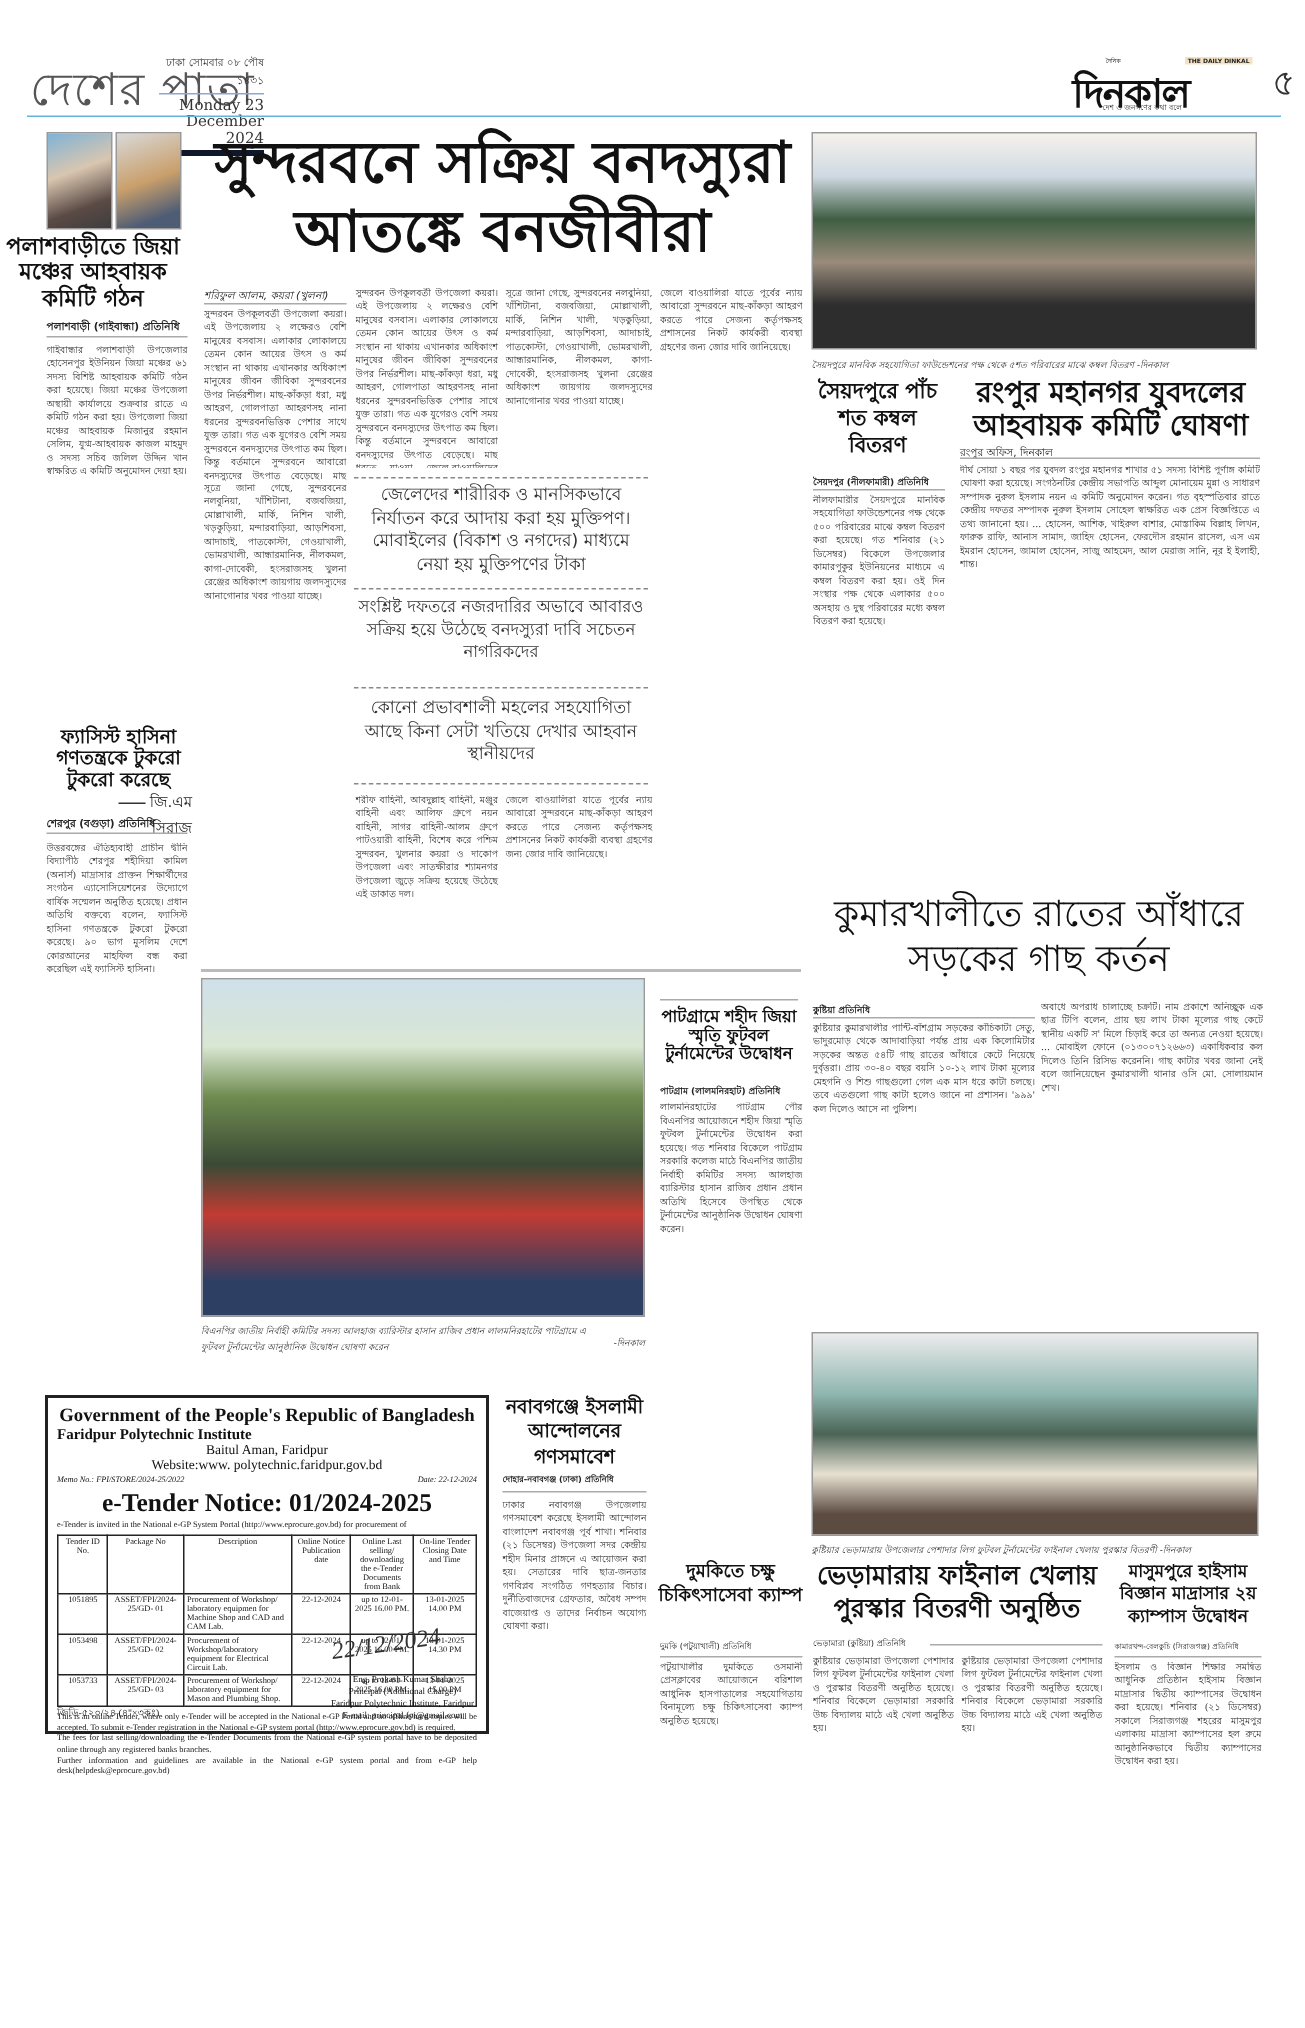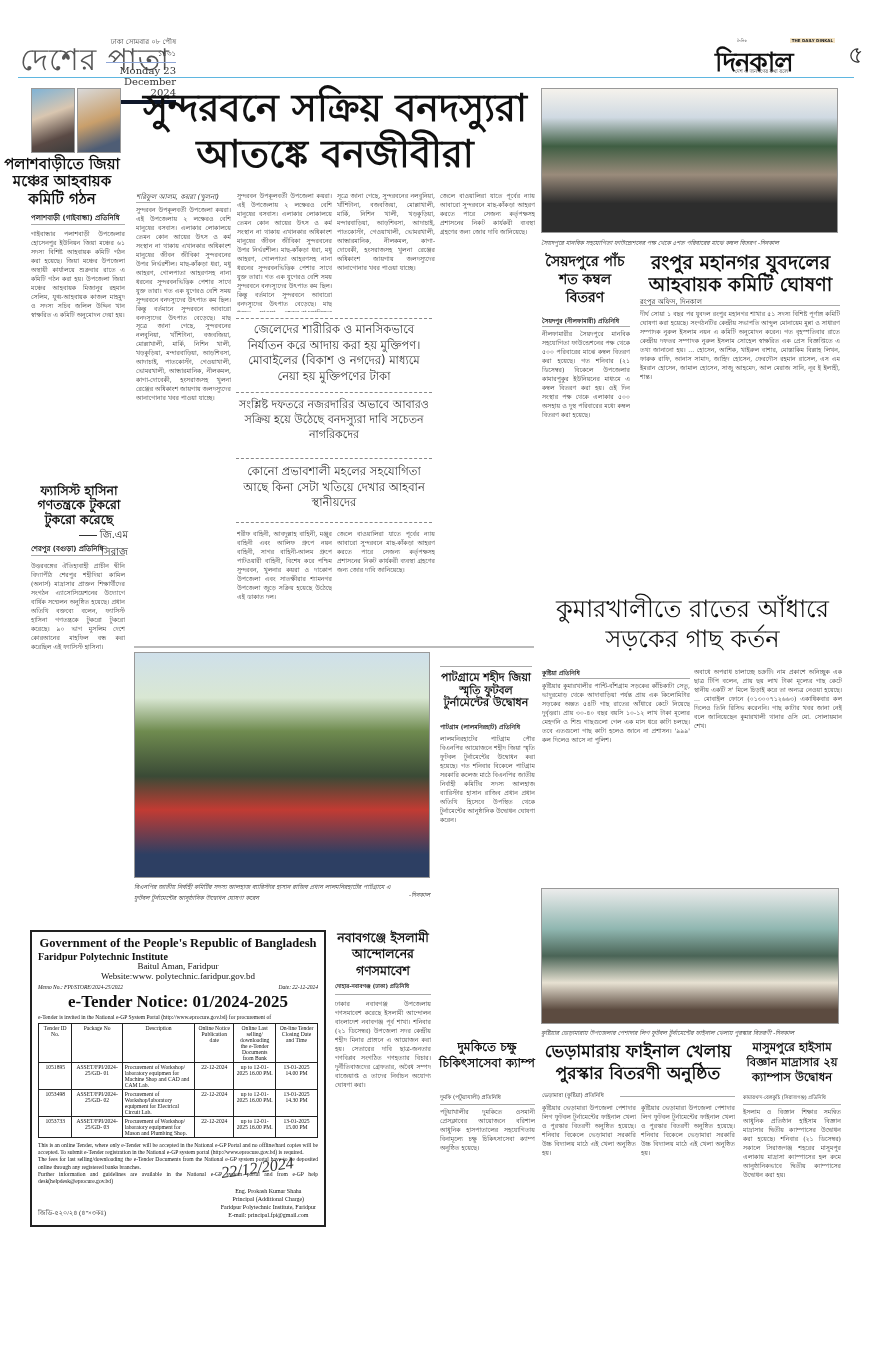--- a/index.html
+++ b/index.html
@@ -24,21 +24,21 @@
 .photo.p5{background:linear-gradient(180deg,#ececec 0%,#8fb6b0 30%,#4a6456 50%,#e7e1d2 70%,#5c4b40 90%)}
 .hl{font-family:"DejaVu Sans",sans-serif;color:#111;text-align:center;line-height:1.15}
 .hl-main{left:135px;top:86px;width:400px;font-size:38px;font-weight:bold;line-height:1.2}
 .hl-pal{left:4px;top:163px;width:116px;font-size:15px;font-weight:bold}
 .byline{font-size:7px;font-weight:bold;font-family:"DejaVu Sans",sans-serif;color:#222}
 .body{font-size:6.2px;line-height:1.45;color:#333;text-align:justify}
 .sep{height:1px;background:#aaa}
 .dash{border-top:1px dashed #888}
 .sub{font-family:"DejaVu Sans",sans-serif;text-align:center;color:#333;font-size:13px;line-height:1.35}
 .cap{font-size:6px;font-style:italic;color:#333}
-.tender{left:30px;top:930px;width:296px;height:297px;border:2px solid #222;padding:4px 6px;font-family:"Liberation Serif",serif;color:#111}
+.tender{left:30px;top:930px;width:296px;height:226px;border:2px solid #222;padding:4px 6px;font-family:"Liberation Serif",serif;color:#111}
 .tender .g{font-size:12.5px;font-weight:bold;text-align:center}
 .tender .f{font-size:10px;font-weight:bold;text-align:left;line-height:1.1}
 .tender .c{font-size:9px;text-align:center;line-height:1.1}
 .tender .memo{display:flex;justify-content:space-between;font-size:5.5px;font-style:italic;margin-top:2px}
 .tender .tn{font-size:17px;font-weight:bold;text-align:center;margin:2px 0}
 .tender .inv{font-size:5.6px}
 .tender table{border-collapse:collapse;width:100%;font-size:5.6px;margin-top:3px}
 .tender td,.tender th{border:1px solid #222;padding:1px 2px;vertical-align:top;font-weight:normal;text-align:center}
 .tender td.l{text-align:left}
 .tender .note{font-size:5.6px;line-height:1.3;margin-top:4px;text-align:justify}

